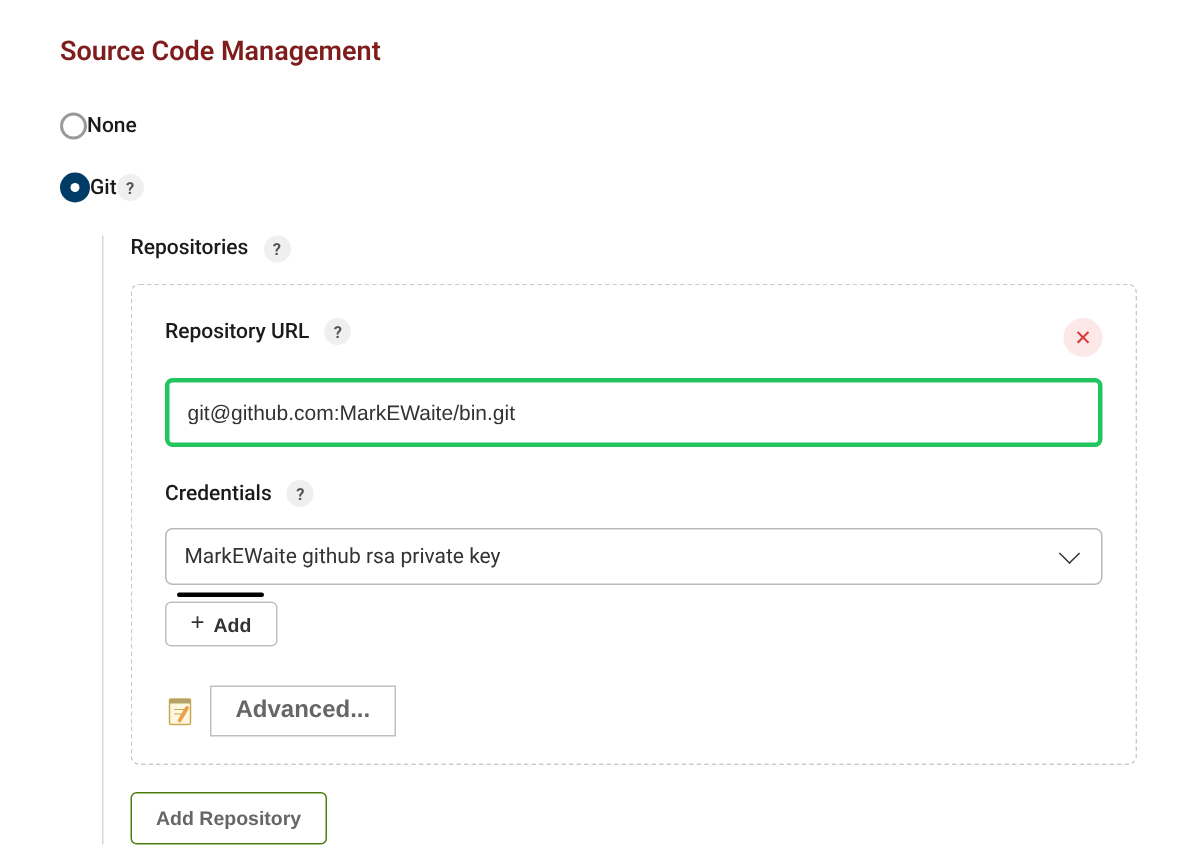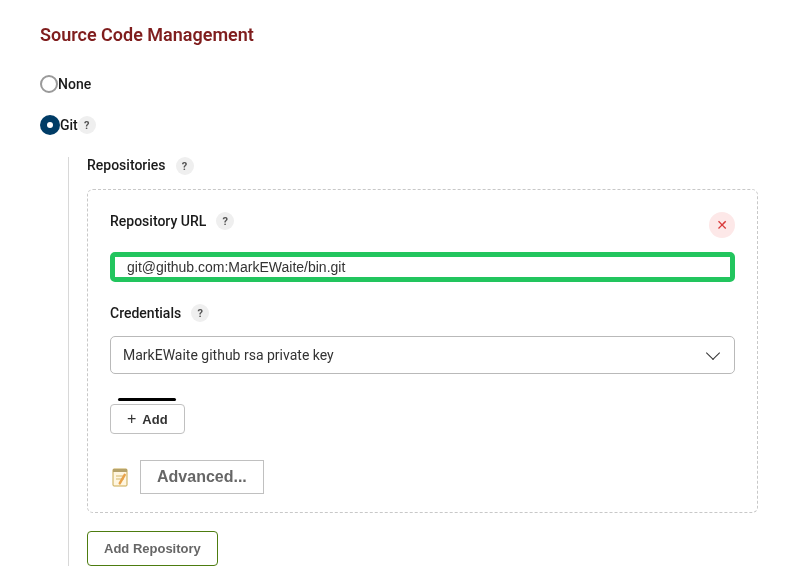--- a/index.html
+++ b/index.html
@@ -11,22 +11,22 @@
     .radio-outer.selected { border: none; background: #003c66; width: 20px; height: 20px; }
     .radio-inner { width: 6px; height: 6px; border-radius: 50%; background: #fff; }
     .radio-label { font-size: 14px; color: #1a1a1a; font-weight: 500; }
     .help { width: 18px; height: 18px; border-radius: 50%; background: #efefef; display: inline-flex; align-items: center; justify-content: center; font-size: 11px; color: #555; font-weight: 700; cursor: pointer; }
     .subsection { margin-left: 28px; border-left: 1px solid #d8d8d8; padding-left: 18px; }
     .section-label { font-size: 14px; color: #1a1a1a; font-weight: 500; display: flex; align-items: flex-start; gap: 10px; margin-bottom: 14px; }
     .dashed-box { border: 1.5px dashed #c8c8c8; border-radius: 6px; padding: 22px 22px 18px 22px; position: relative; margin-bottom: 18px; }
     .dashed-header { display: flex; justify-content: space-between; align-items: flex-start; margin-bottom: 14px; }
     .field-label { font-size: 14px; color: #1a1a1a; font-weight: 500; display: flex; align-items: center; gap: 10px; }
     .close-btn { width: 26px; height: 26px; border-radius: 50%; background: #fde8e8; display: flex; align-items: center; justify-content: center; cursor: pointer; color: #d93a3a; font-size: 14px; font-weight: 400; }
-    .text-input { width: 100%; border: 5px solid #22c55e; border-radius: 5px; padding: 2px 12px; font-size: 14px; color: #333; outline: none; background: #fff; margin-bottom: 22px; }
-    .select-wrap { position: relative; width: 100%; margin-bottom: 28px; }
+    .text-input { width: 100%; border: 3px solid #22c55e; border-radius: 5px; padding: 12px 12px; font-size: 14px; color: #333; outline: none; background: #fff; margin-bottom: 22px; }
+    .select-wrap { position: relative; width: 100%; margin-bottom: 9px; }
     .select { width: 100%; border: 1px solid #b9b9b9; border-radius: 5px; padding: 10px 12px; font-size: 14px; color: #333; background: #fff; cursor: pointer; display: flex; justify-content: space-between; align-items: center; }
     .chevron-down { width: 10px; height: 10px; border-right: 1.8px solid #333; border-bottom: 1.8px solid #333; transform: rotate(45deg); margin-top: -4px; margin-right: 4px; }
     .add-btn-shadow { display: inline-block; position: relative; margin-bottom: 26px; margin-top: 2px; }
     .add-btn-shadow::before { content: ""; position: absolute; top: -6px; left: 8px; width: 58px; height: 3px; background: #000; border-radius: 2px; }
     .add-btn { display: inline-flex; align-items: center; gap: 6px; border: 1px solid #c0c0c0; border-radius: 4px; background: #fff; padding: 6px 16px; font-size: 13px; font-weight: 600; color: #333; cursor: pointer; }
     .plus-icon { font-size: 16px; font-weight: 400; line-height: 1; }
     .adv-row { display: flex; align-items: center; gap: 10px; }
     .notepad-icon { width: 20px; height: 22px; display: inline-flex; align-items: center; justify-content: center; }
     .notepad-icon svg { width: 20px; height: 22px; }
     .adv-btn { border: 1px solid #c0c0c0; border-radius: 0; background: #fff; padding: 7px 16px; font-size: 16px; font-weight: 600; color: #666; cursor: pointer; }

